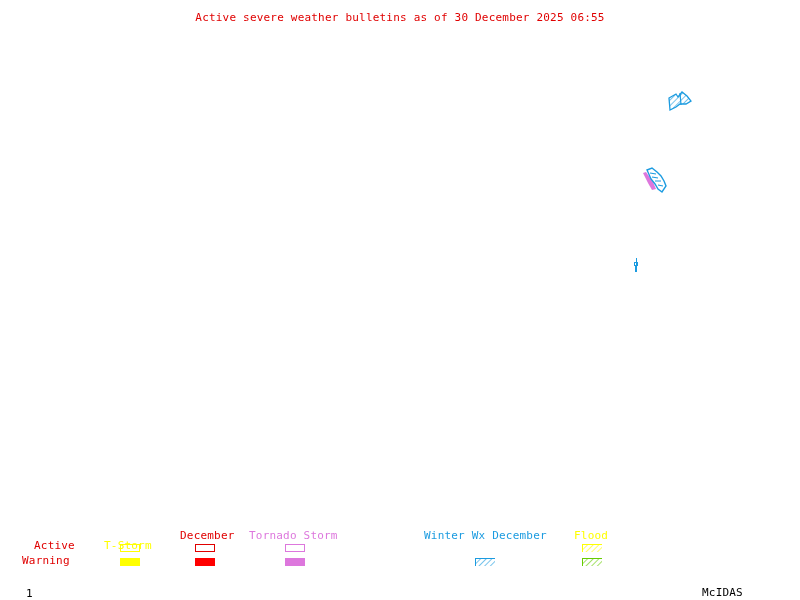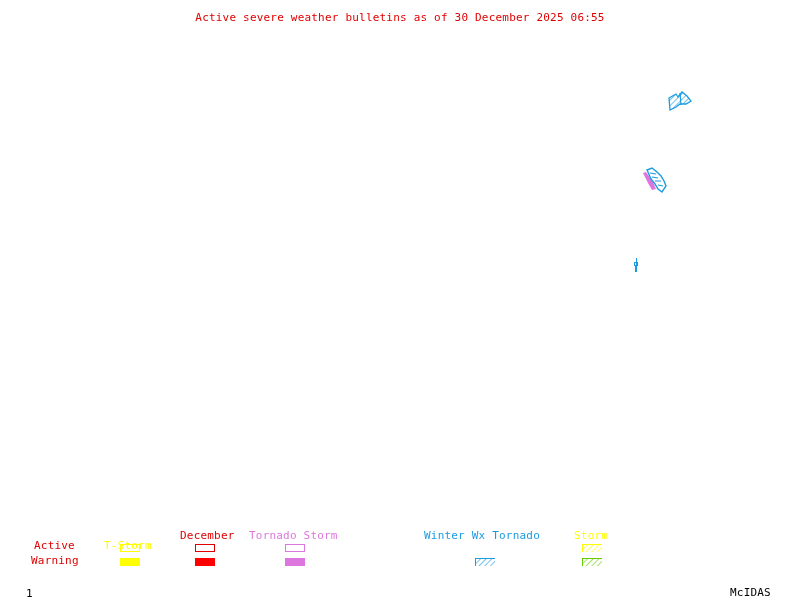--- a/index.html
+++ b/index.html
@@ -44,42 +44,42 @@
   <g>
     <path d="M636,258 L637,258 L637,262 L638,262 L638,266 L637,266 L637,272 L635,272 L635,266 L634,266 L634,262 L636,262 Z" fill="#1b9be0"></path>
     <rect x="635" y="263" width="1" height="2" fill="#ffffff"></rect>
   </g>
 </svg>
 
 <div class="txt title" style="color:#e00000;">Active severe weather bulletins as of 30 December 2025 06:55</div>
 
 <div>
   <div class="txt" style="left:34px; top:540px; color:#e00000;">Active</div>
-  <div class="txt" style="left:31px; top:555px; color:#e00000;">Warning</div>
+  <div class="txt" style="left:22px; top:555px; color:#e00000;">Warning</div>
 
   <div class="txt" style="left:104px; top:540px; color:#ffff00;">T-Storm</div>
   <div class="box outline" style="left:120px; top:544px; border-color:#ffff00;"></div>
   <div class="box" style="left:120px; top:558px; background:#ffff00;"></div>
 
   <div class="txt" style="left:180px; top:530px; color:#e00000;">December</div>
   <div class="box outline" style="left:195px; top:544px; border-color:#e00000;"></div>
   <div class="box" style="left:195px; top:558px; background:#ff0000;"></div>
 
   <div class="txt" style="left:249px; top:530px; color:#dd77dd;">Tornado Storm</div>
   <div class="box outline" style="left:285px; top:544px; border-color:#dd77dd;"></div>
   <div class="box" style="left:285px; top:558px; background:#dd77dd;"></div>
 
-  <div class="txt" style="left:424px; top:530px; color:#1b9be0;">Winter Wx Tornado</div>
+  <div class="txt" style="left:424px; top:530px; color:#1b9be0;">Winter Wx December</div>
   <svg class="box" style="left:475px; top:558px;" width="21" height="9">
     <rect x="0.5" y="0.5" width="20" height="8" fill="url(#hatch-blue)" stroke="#1b9be0" stroke-width="1"></rect>
   </svg>
 
-  <div class="txt" style="left:574px; top:530px; color:#ffff00;">Storm</div>
+  <div class="txt" style="left:574px; top:530px; color:#ffff00;">Flood</div>
   <svg class="box" style="left:582px; top:544px;" width="21" height="9">
     <rect x="0.5" y="0.5" width="20" height="8" fill="url(#hatch-yellow)" stroke="#ffff00" stroke-width="1"></rect>
   </svg>
   <svg class="box" style="left:582px; top:558px;" width="21" height="9">
     <rect x="0.5" y="0.5" width="20" height="8" fill="url(#hatch-green)" stroke="#66cc00" stroke-width="1"></rect>
   </svg>
 </div>
 
 <div class="txt" style="left:26px; top:588px; color:#000;">1</div>
-<div class="txt" style="left:730px; top:587px; color:#000;">McIDAS</div>
+<div class="txt" style="left:702px; top:587px; color:#000;">McIDAS</div>
 
 </body></html>

